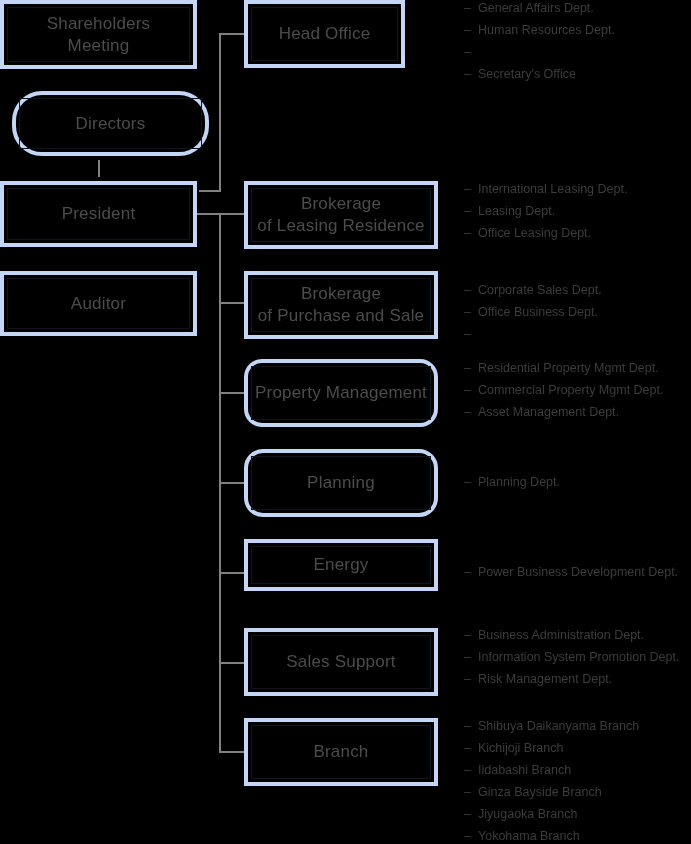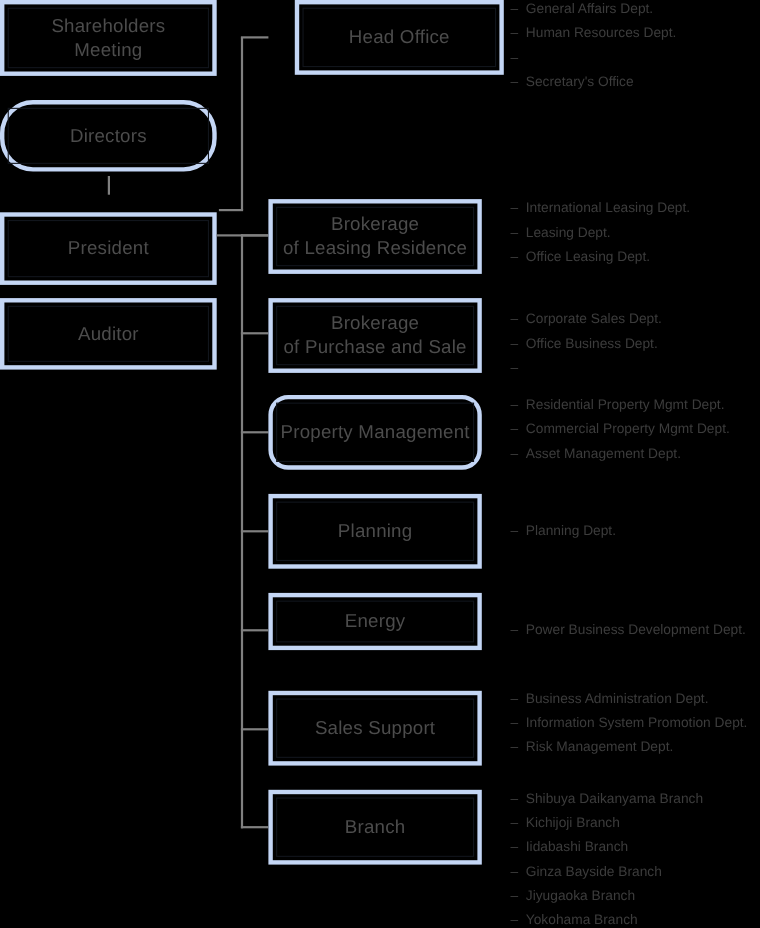--- a/index.html
+++ b/index.html
@@ -84,26 +84,26 @@
 <body>
 
 <div id="chart-root">
 
   <div class="org-box" style="left:0px; top:0px; width:197px; height:69px;">
     <span class="inner"></span>
     <span class="box-label">Shareholders
 Meeting</span>
   </div>
 
-  <div class="org-box" style="left:0px; top:91px; width:197px; height:65px;border-radius:30px;">
+  <div class="org-box" style="left:12px; top:91px; width:197px; height:65px;border-radius:30px;">
     <span class="inner"></span>
     <span class="box-label">Directors</span>
   </div>
 
-  <div class="org-box" style="left:0px; top:181px; width:197px; height:66px;margin-top:12px;">
+  <div class="org-box" style="left:0px; top:181px; width:197px; height:66px;">
     <span class="inner"></span>
     <span class="box-label">President</span>
   </div>
 
   <div class="org-box" style="left:0px; top:271px; width:197px; height:65px;">
     <span class="inner"></span>
     <span class="box-label">Auditor</span>
   </div>
 
   <div class="conn conn-v" style="left:98px; top:160px; height:17px;"></div>
@@ -124,21 +124,21 @@
   <div class="conn conn-h" style="left:219px; top:392px; width:25px;"></div>
 
   <div class="conn conn-h" style="left:219px; top:482px; width:25px;"></div>
 
   <div class="conn conn-h" style="left:219px; top:572px; width:25px;"></div>
 
   <div class="conn conn-h" style="left:219px; top:662px; width:25px;"></div>
 
   <div class="conn conn-h" style="left:219px; top:751px; width:25px;"></div>
 
-  <div class="org-box" style="left:244px; top:0px; width:190px; height:68px;margin-left:24px;">
+  <div class="org-box" style="left:244px; top:0px; width:161px; height:68px;">
     <span class="inner"></span>
     <span class="box-label">Head Office</span>
   </div>
 
   <div class="org-box" style="left:244px; top:181px; width:194px; height:68px;">
     <span class="inner"></span>
     <span class="box-label">Brokerage
 of Leasing Residence</span>
   </div>
 
@@ -146,21 +146,21 @@
     <span class="inner"></span>
     <span class="box-label">Brokerage
 of Purchase and Sale</span>
   </div>
 
   <div class="org-box" style="left:244px; top:359px; width:194px; height:68px;border-radius:18px;">
     <span class="inner"></span>
     <span class="box-label">Property Management</span>
   </div>
 
-  <div class="org-box" style="left:244px; top:449px; width:194px; height:68px;">
+  <div class="org-box" style="left:244px; top:449px; width:194px; height:68px;border-radius:19px;">
     <span class="inner"></span>
     <span class="box-label">Planning</span>
   </div>
 
   <div class="org-box" style="left:244px; top:539px; width:194px; height:52px;">
     <span class="inner"></span>
     <span class="box-label">Energy</span>
   </div>
 
   <div class="org-box" style="left:244px; top:628px; width:194px; height:68px;">

